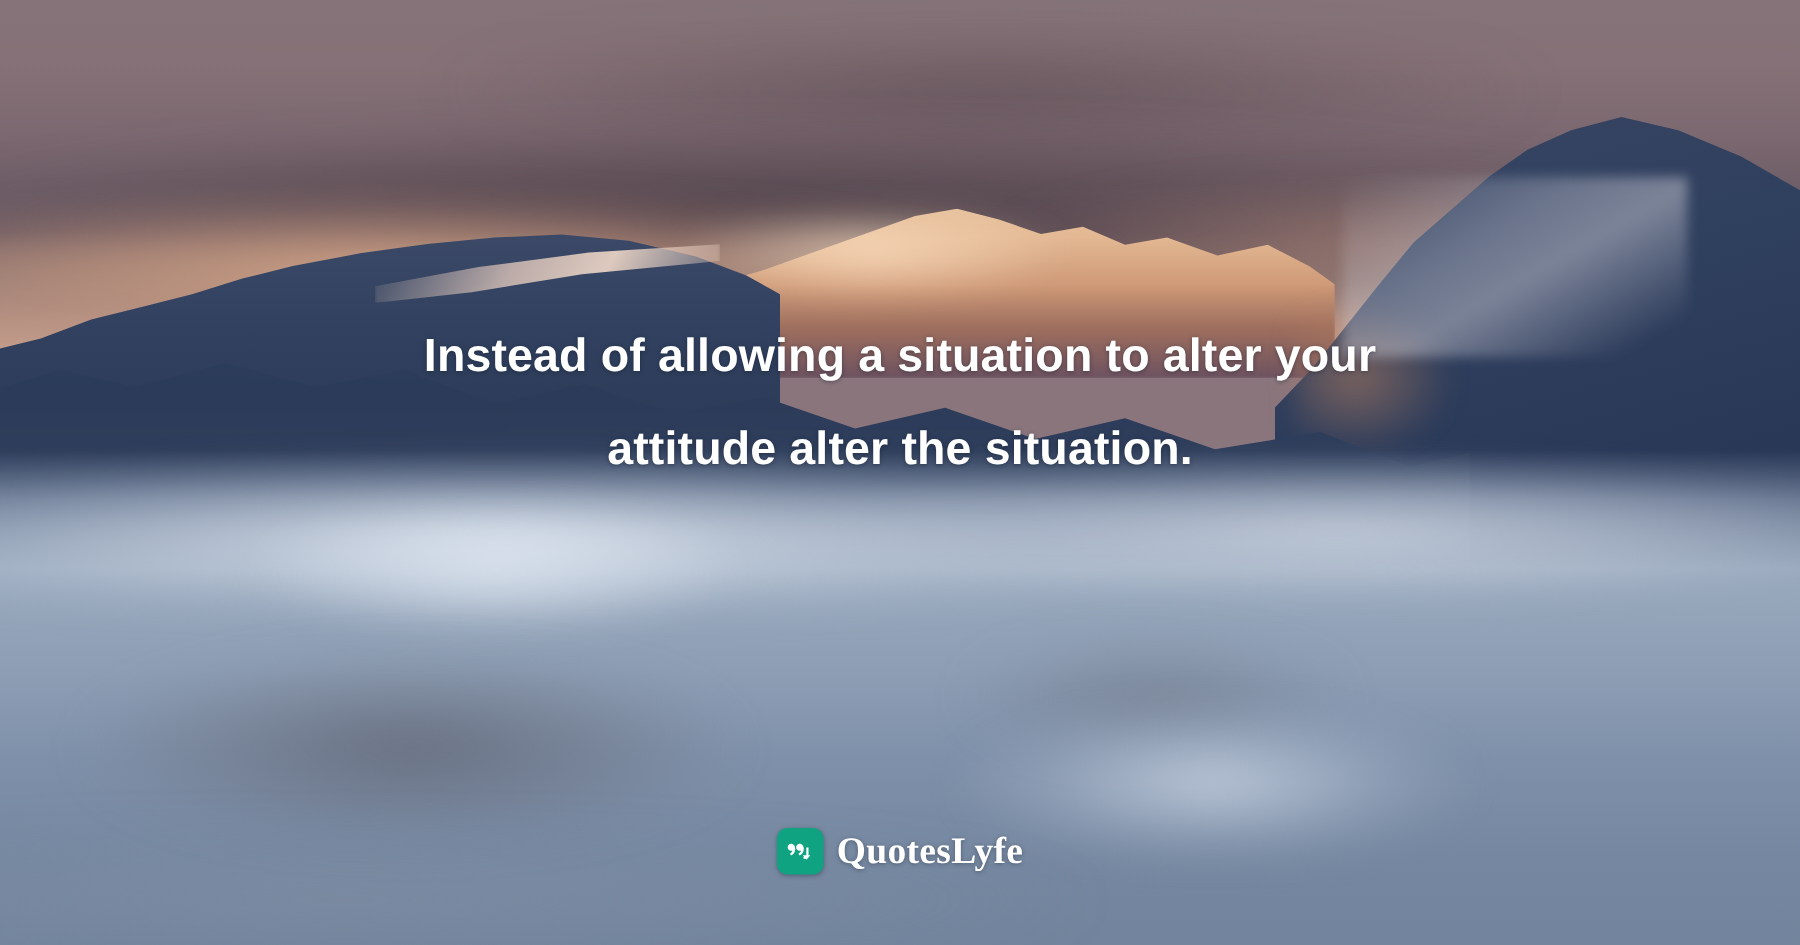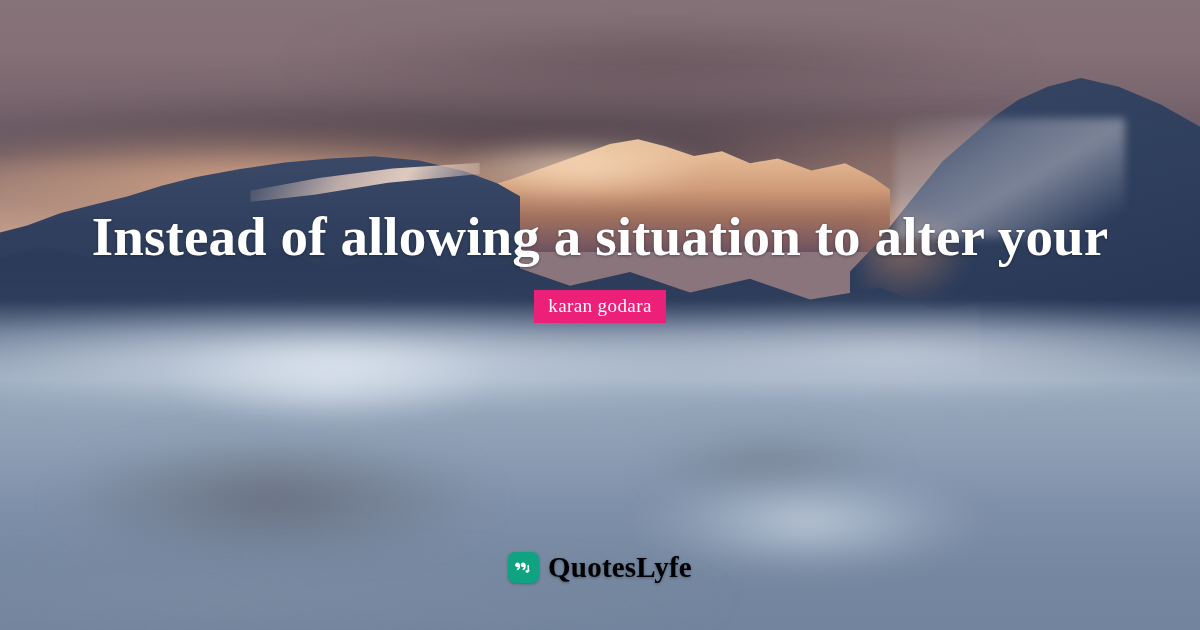--- a/index.html
+++ b/index.html
@@ -261,23 +261,23 @@
   }
 
   .quote-block {
     width: 1060px;
     margin: 0 auto;
     padding-top: 206px;
     text-align: center;
   }
   .quote-line {
     color: #ffffff;
-    font-family: Liberation Serif, serif;
+    font-family: Liberation Sans, sans-serif;
     font-weight: bold;
-    font-size: 55px;
+    font-size: 31px;
     line-height: 62px;
     letter-spacing: 0.1px;
     text-shadow: 0 1px 3px rgba(20,26,42,0.45);
     white-space: nowrap;
   }
 
   .author-wrap {
     margin-top: 22px;
     text-align: center;
   }
@@ -307,24 +307,24 @@
     width: 31px;
     height: 31px;
     border-radius: 7px;
     background: #10a381;
     display: flex;
     align-items: center;
     justify-content: center;
     box-shadow: 0 1px 3px rgba(18,26,42,0.35);
   }
   .brand-name {
-    color: #000000;
+    color: #ffffff;
     font-family: "Liberation Serif", "DejaVu Serif", serif;
     font-weight: bold;
-    font-size: 29px;
+    font-size: 25px;
     line-height: 27px;
     letter-spacing: 0.2px;
     text-shadow: 0 1px 3px rgba(20,26,42,0.4);
   }
 </style>
 </head>
 <body>
 
 <div class="stage">
 
@@ -349,24 +349,22 @@
     <div class="cloud-dark-2"></div>
     <div class="cloud-light-1"></div>
     <div class="cloud-wisp-bottom"></div>
     <div class="haze"></div>
   </div>
 
   <div class="content">
 
     <div class="quote-block">
       <div class="quote-line">Instead of allowing a situation to alter your</div>
-
-      <div class="author-wrap">
-        <span class="author-badge">karan godara</span>
-      </div>
+      <div class="quote-line">attitude alter the situation.</div>
+
     </div>
 
     <div class="brand">
       <span class="brand-mark">
         <svg width="21" height="21" viewBox="0 0 24 24" aria-hidden="true">
           <path d="M5.1 6.2c-1.5 0-2.7 1.2-2.7 2.7s1.2 2.7 2.7 2.7c.35 0 .7-.07 1-.2-.2 1.0-.9 1.9-1.9 2.35l.75 1.5c2.0-.9 3.25-2.85 3.25-5.05 0-2.2-1.35-4.0-3.1-4.0z" fill="#ffffff"></path>
           <path d="M11.6 6.2c-1.5 0-2.7 1.2-2.7 2.7s1.2 2.7 2.7 2.7c.35 0 .7-.07 1-.2-.2 1.0-.9 1.9-1.9 2.35l.75 1.5c2.0-.9 3.25-2.85 3.25-5.05 0-2.2-1.35-4.0-3.1-4.0z" fill="#ffffff"></path>
           <path d="M16.6 9.1v6.4c0 .35-.3.6-.65.6h-1.5v1.7h1.5c1.3 0 2.35-1.05 2.35-2.3V9.1z" fill="#ffffff"></path>
           <path d="M14.0 15.0l2.8 3.4 2.8-3.4z" fill="#ffffff"></path>
         </svg>

